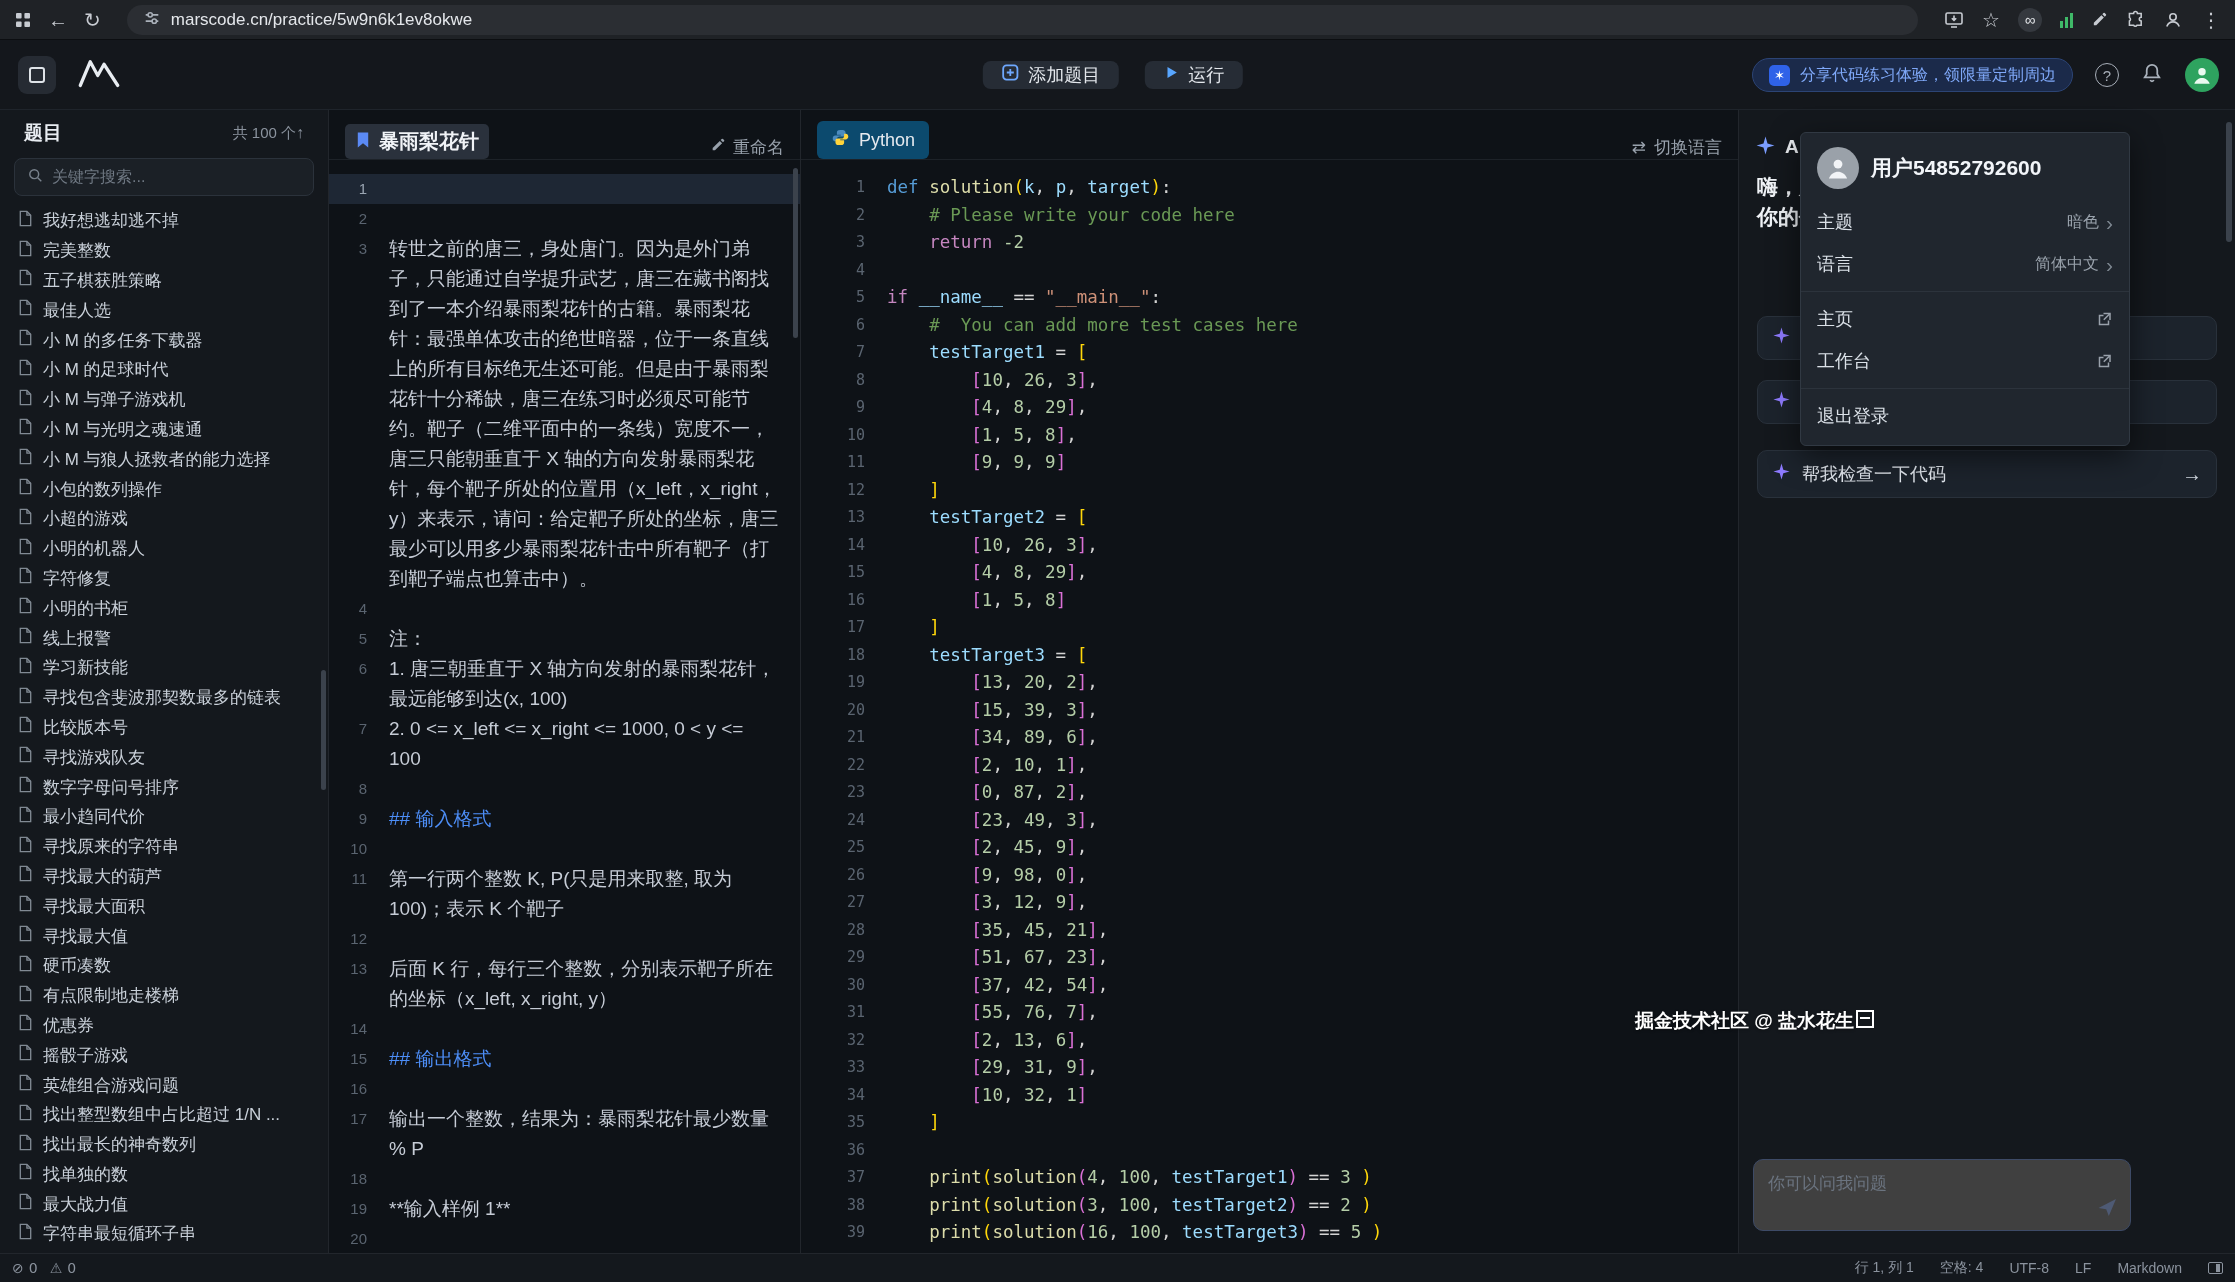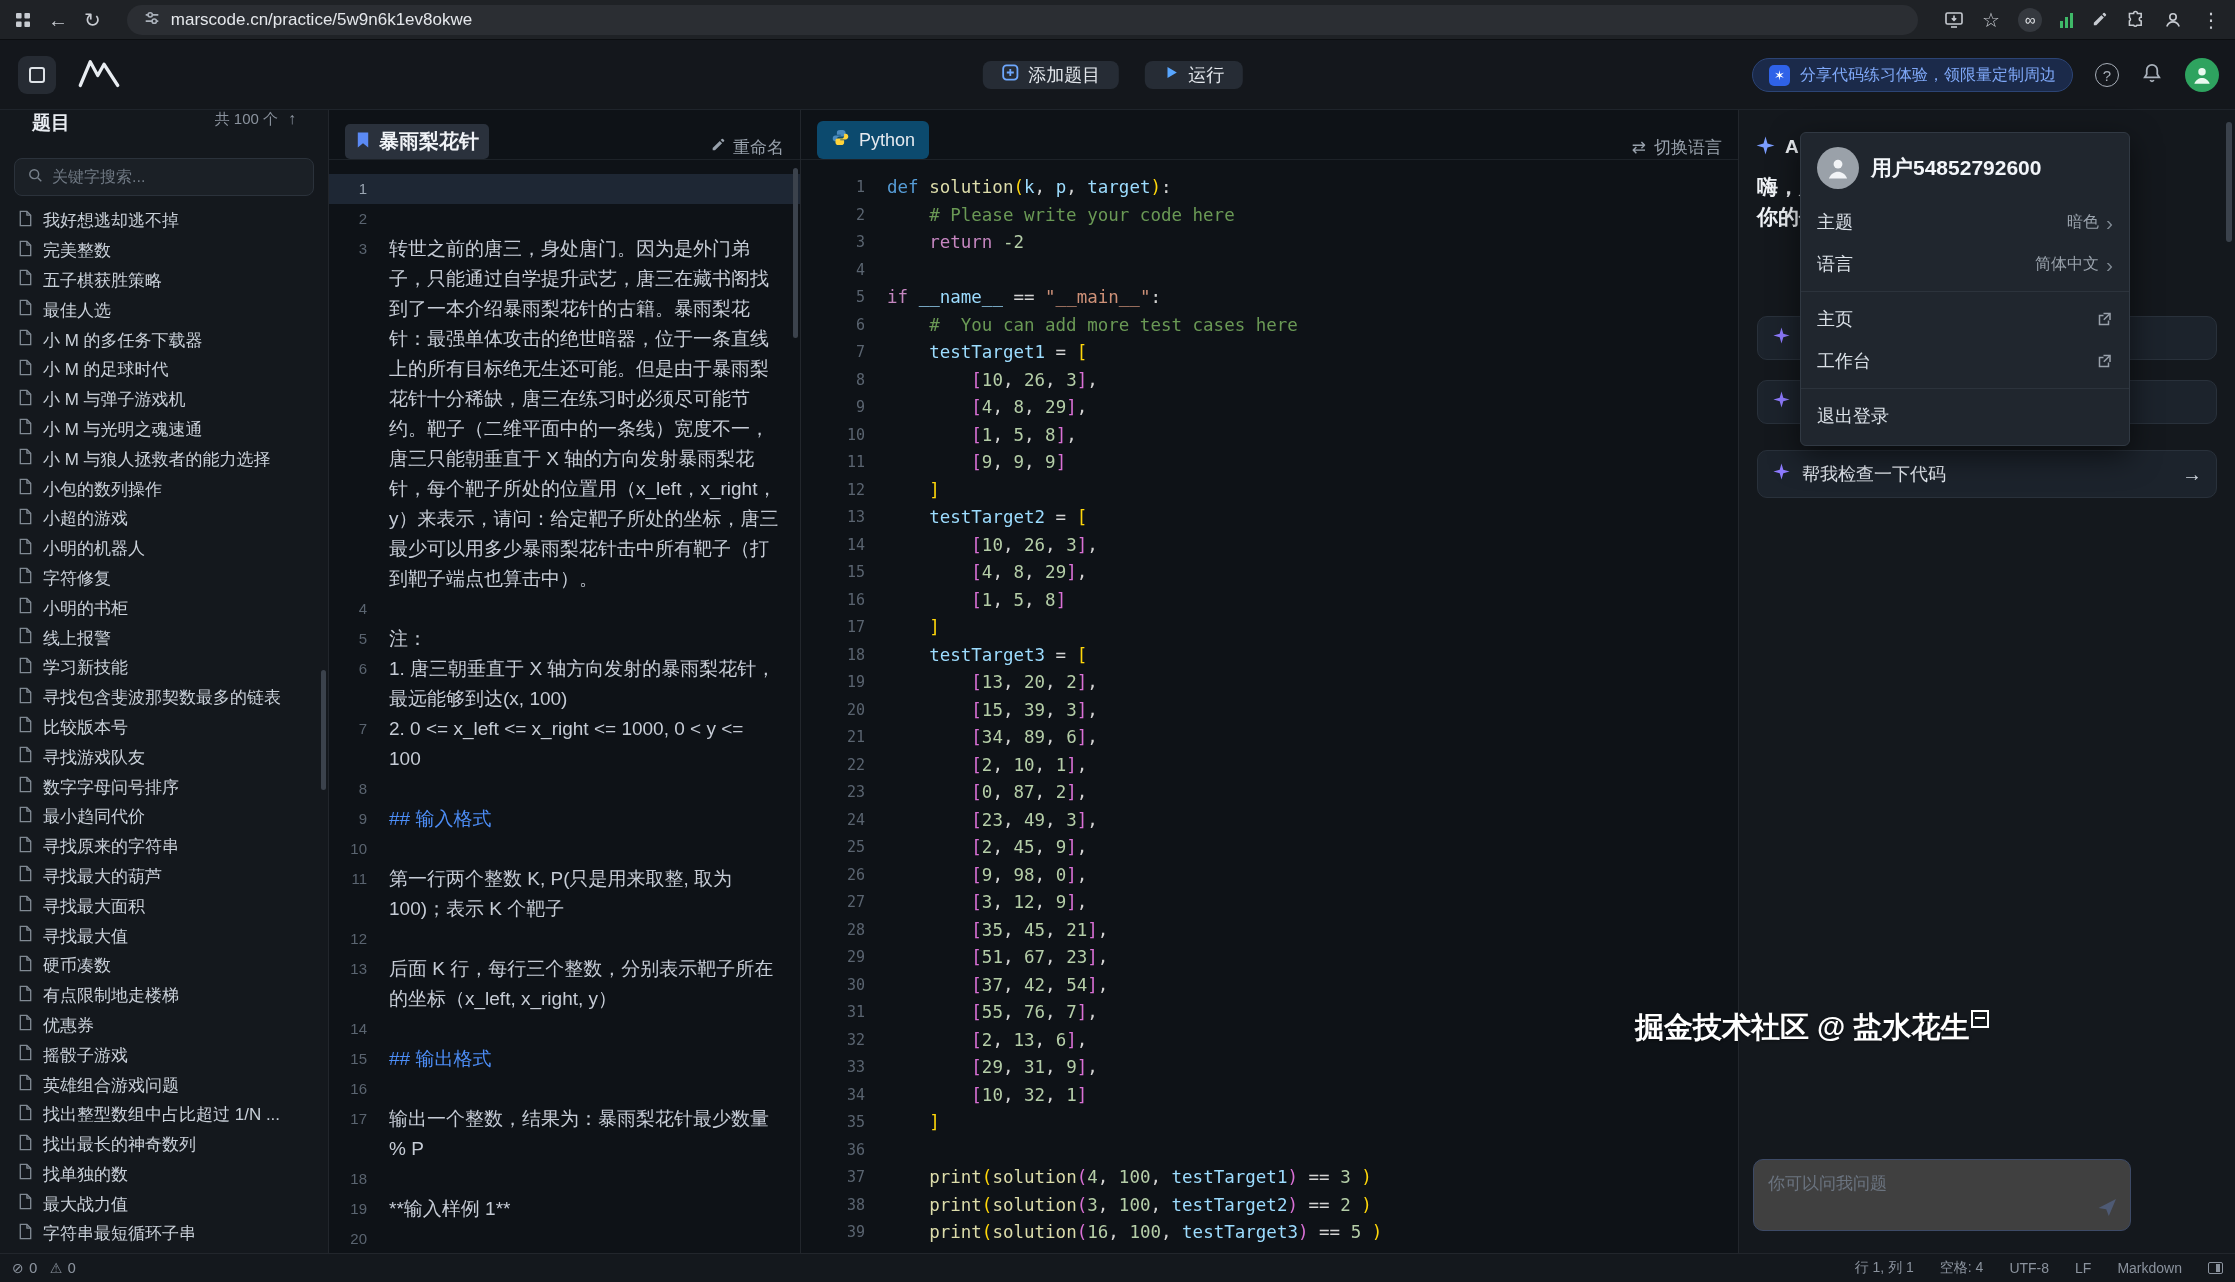--- a/index.html
+++ b/index.html
@@ -41,21 +41,21 @@
           font-size:15px; display:flex; align-items:center; justify-content:center; }
   .avatar { width:34px; height:34px; border-radius:50%; background:#2ea35f; display:flex;
             align-items:center; justify-content:center; overflow:hidden; }
 
   
   .main { position:absolute; top:110px; bottom:29px; left:0; right:0; display:flex; }
   .phead { height:50px; display:flex; align-items:flex-end; padding:0 16px; border-bottom:1px solid #1d2228; flex:none; }
 
   
   .sidebar { width:329px; background:#14181d; border-right:1px solid #22262c; position:relative; overflow:hidden; }
-  .sb-head { height:46px; display:flex; align-items:flex-start; padding:0 32px; gap:10px; }
+  .sb-head { height:46px; display:flex; align-items:center; padding:0 24px; }
   .sb-title { font-size:19px; font-weight:700; color:#e8ecf1; }
   .sb-count { margin-left:auto; font-size:15px; color:#8b939e; }
   .sb-sort { color:#8b939e; font-size:16px; }
   .sb-search { margin:2px 14px 10px; height:38px; background:#1b2026; border:1px solid #2b323b;
                border-radius:8px; display:flex; align-items:center; gap:8px; padding:0 12px; }
   .sb-search input { flex:1; background:transparent; border:none; outline:none; color:#c9d0d9;
                      font-size:16px; font-family:inherit; }
   .sb-search input::placeholder { color:#6f7883; }
   .sb-item { height:29.8px; display:flex; align-items:center; gap:10px; padding:0 10px 0 18px;
              font-size:17px; color:#c9d0d9; white-space:nowrap; overflow:hidden; }
@@ -125,21 +125,21 @@
                border-top:1px solid #22262c; display:flex; align-items:center; padding:0 12px;
                color:#8b939e; font-size:14px; }
   .st-left { display:flex; align-items:center; gap:12px; font-family:"DejaVu Sans", sans-serif; }
   .st-right { margin-left:auto; display:flex; align-items:center; gap:26px; }
   .st-item { display:flex; align-items:center; gap:5px; }
   .layout-ic { width:15px; height:12px; border:1.6px solid #8b939e; border-radius:2px; position:relative; }
   .layout-ic:after { content:""; position:absolute; right:2px; top:1px; bottom:1px; width:4px; background:#8b939e; }
 
   
   .watermark { position:absolute; left:1635px; top:1008px; z-index:40; display:flex; align-items:flex-start; gap:2px;
-               color:#ffffff; font-size:29px; font-weight:700; text-shadow:0 1px 3px rgba(0,0,0,.4);justify-content:space-between; }
+               color:#ffffff; font-size:19px; font-weight:700; text-shadow:0 1px 3px rgba(0,0,0,.4);justify-content:space-between; }
   .wm-ic { width:18px; height:18px; border:2px solid #fff; margin-top:2px; display:block; position:relative; }
   .wm-ic:after { content:""; position:absolute; left:2px; right:2px; top:5px; height:2px; background:#fff; }
 </style>
 </head>
 <body>
 
 <div class="screen">
 
   <div class="chrome">
     <span class="ch-ic">

